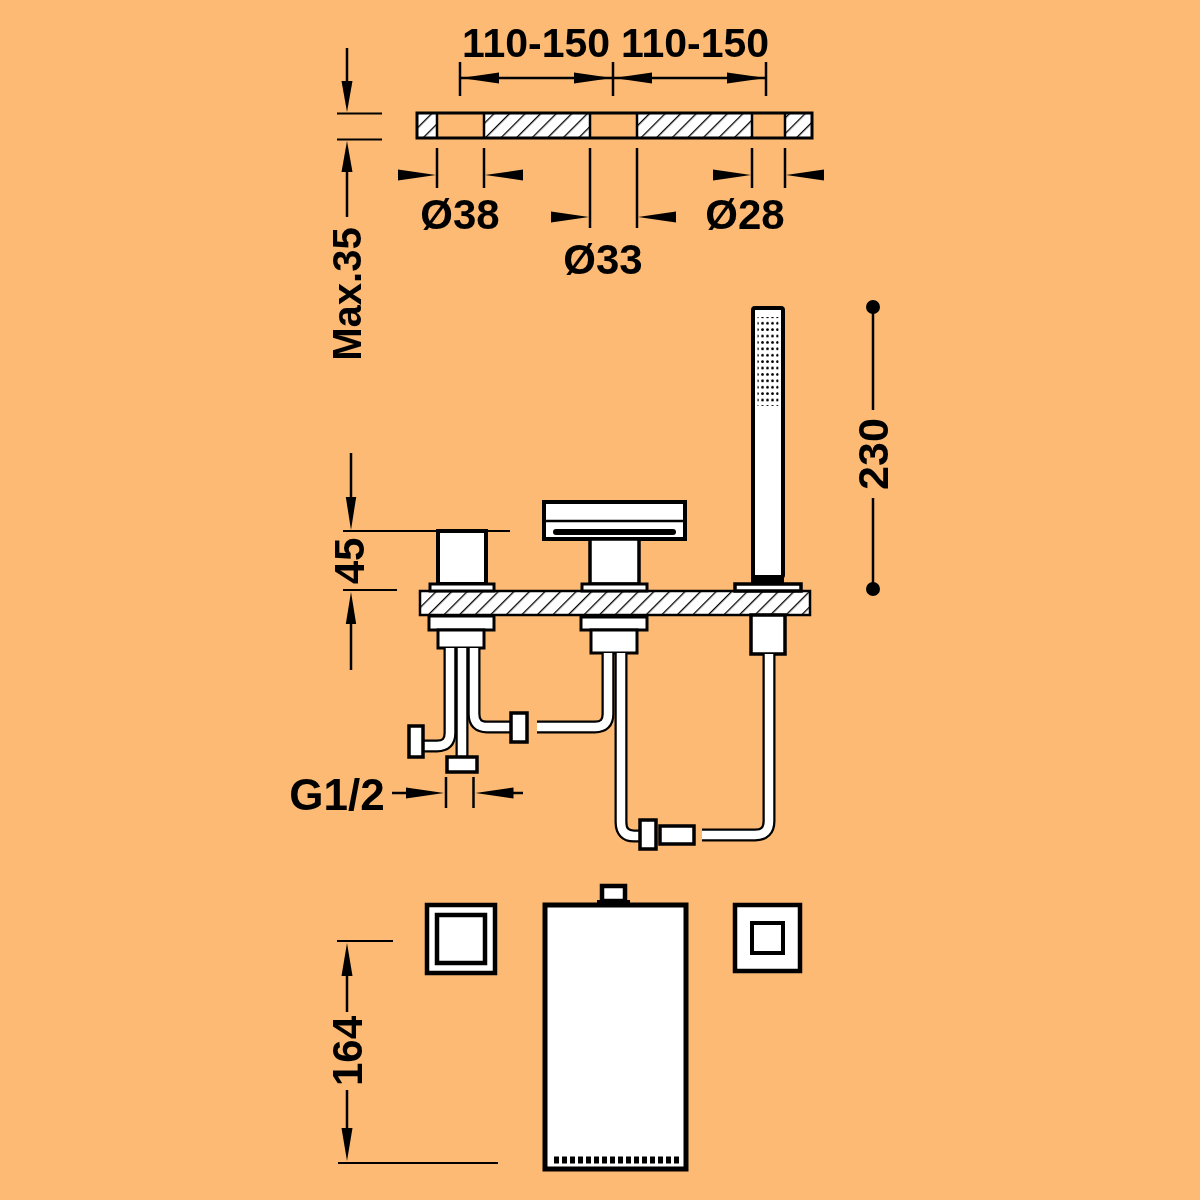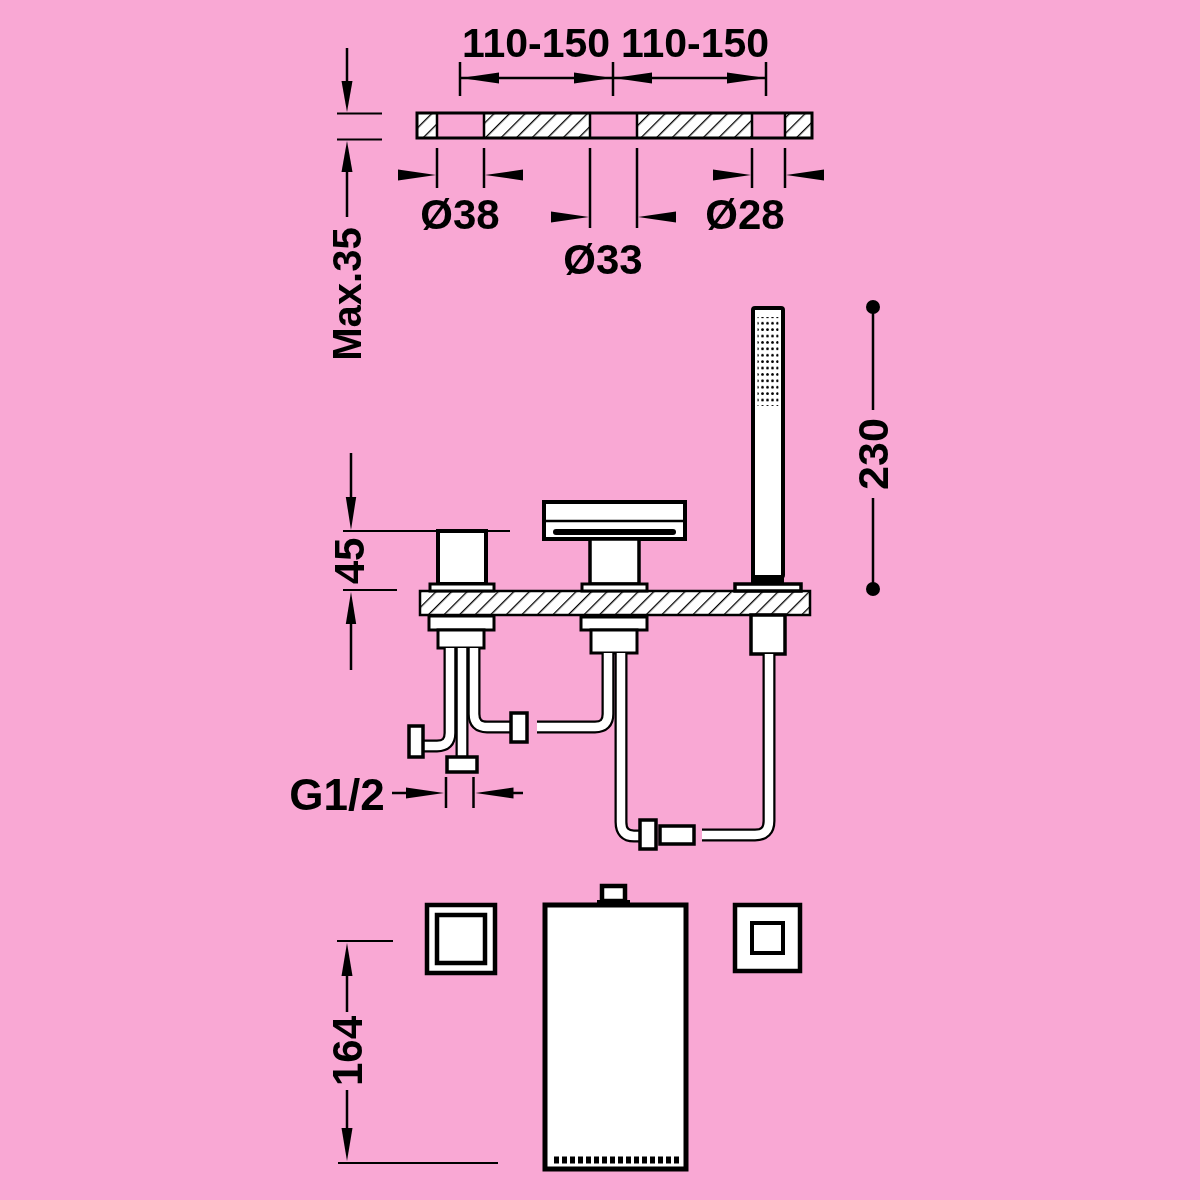--- a/index.html
+++ b/index.html
@@ -1,16 +1,16 @@
 <!DOCTYPE html>
 <html><head>
 <meta charset="utf-8">
 <style>
   html,body{margin:0;padding:0;background:#ffffff;}
-  .stage{width:1200px;height:1200px;position:relative;background:#f9a8d4;}
+  .stage{width:1200px;height:1200px;position:relative;background:#fdba74;}
   svg{display:block;}
   .dim{font-family:"Liberation Sans","DejaVu Sans",sans-serif;font-weight:bold;fill:#000;}
   .ln{stroke:#000;fill:none;}
   .solid{fill:#000;stroke:none;}
   .part{fill:#ffffff;stroke:#000;}
   .pipe-outer{fill:none;stroke:#000;stroke-width:13;}
   .pipe-inner{fill:none;stroke:#ffffff;stroke-width:8.5;}
 </style>
 </head>
 <body>

